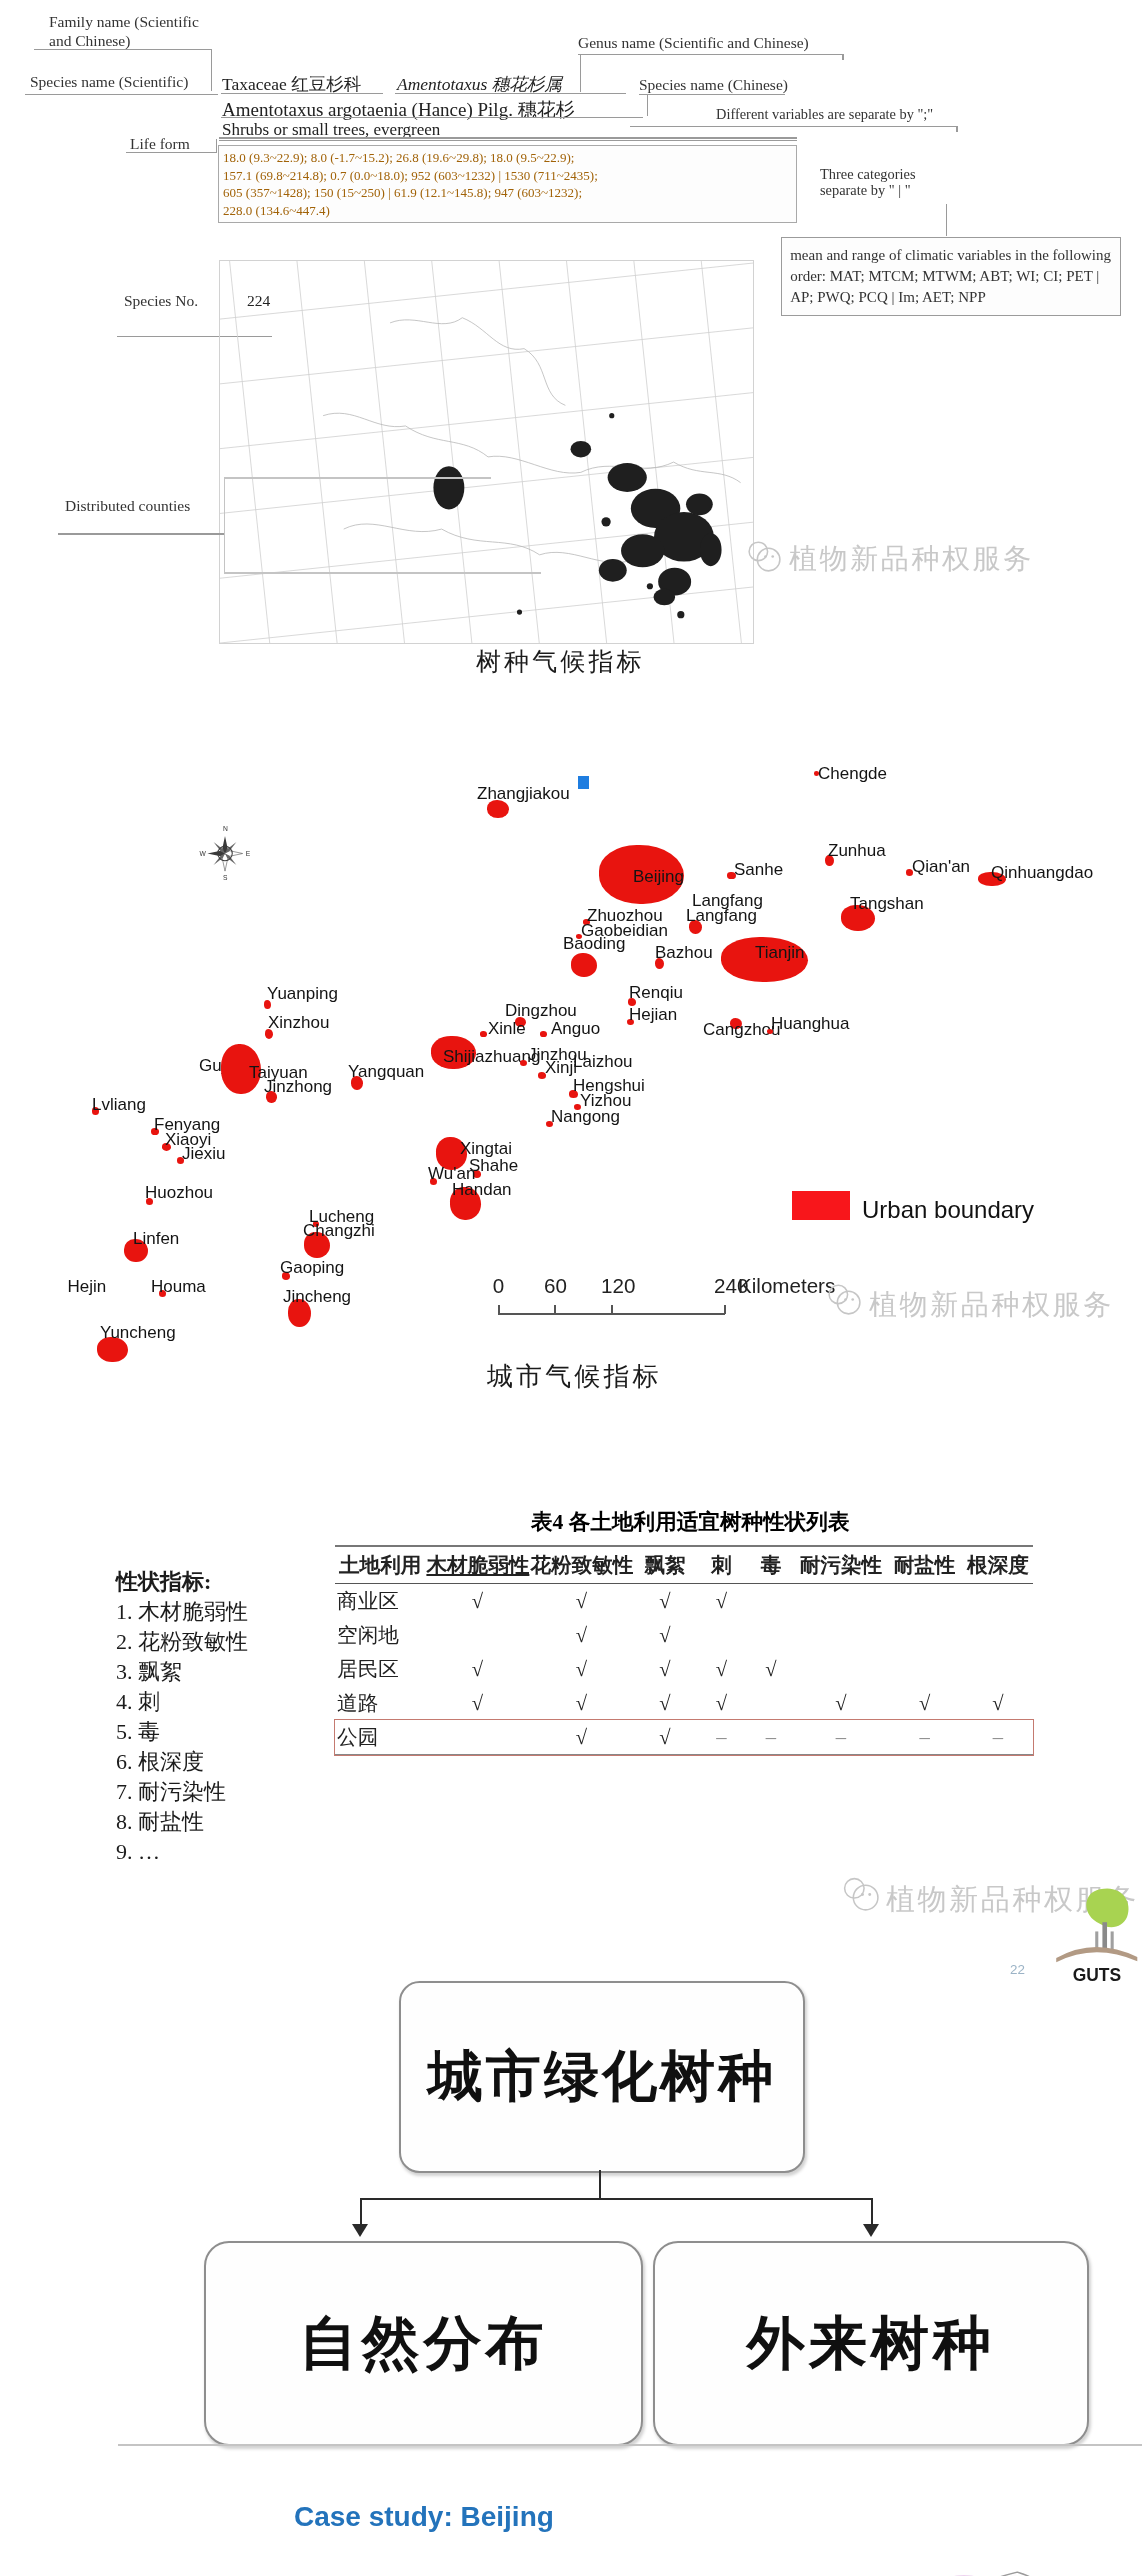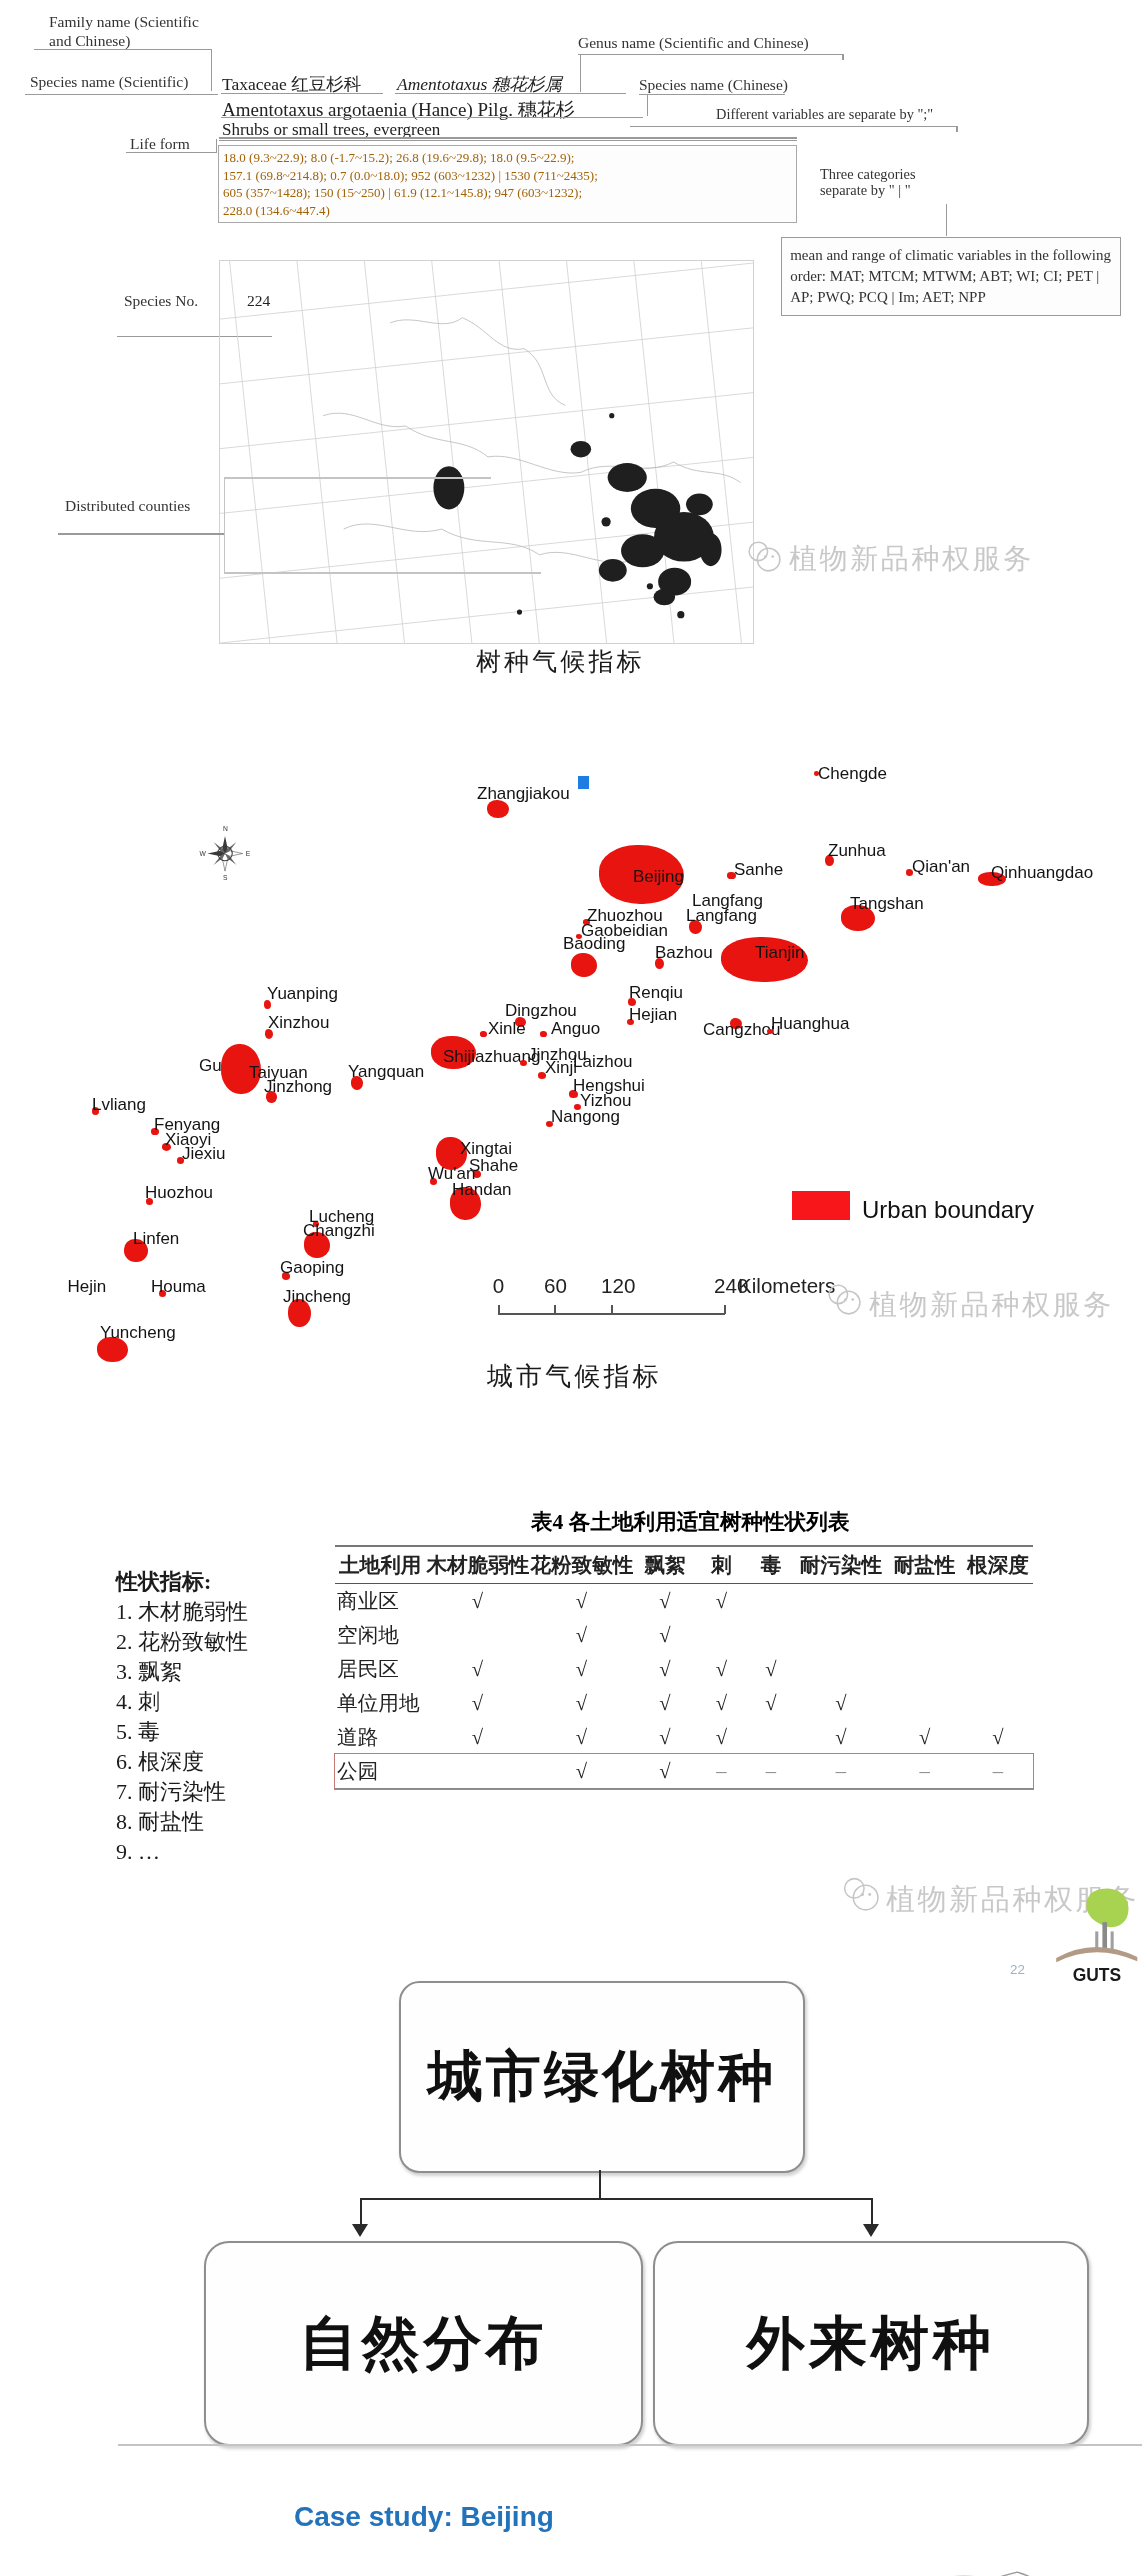--- a/index.html
+++ b/index.html
@@ -357,21 +357,21 @@
       <div class="trait">7. 耐污染性</div>
       <div class="trait">8. 耐盐性</div>
       <div class="trait">9. …</div>
     </div>
 
   <div class="abs" style="left:335px;top:1545px;">
     <table class="lu" id="luTable">
         <thead>
           <tr>
             <th style="width: 13%;">土地利用</th>
-            <th style="width: 15%;">木材脆弱性</th>
+            <th style="width: 15%; text-decoration: underline;">木材脆弱性</th>
             <th style="width: 15%;">花粉致敏性</th>
             <th style="width: 9%;">飘絮</th>
             <th style="width: 7%;">刺</th>
             <th style="width: 7%;">毒</th>
             <th style="width: 13%;">耐污染性</th>
             <th style="width: 11%;">耐盐性</th>
             <th style="width: 10%;">根深度</th>
           </tr>
         </thead>
         <tbody>
@@ -398,31 +398,20 @@
             <td></td>
           </tr>
           <tr>
             <td class="rowname">居民区</td>
             <td>√</td>
             <td>√</td>
             <td>√</td>
             <td>√</td>
             <td>√</td>
             <td></td>
-            <td></td>
-            <td></td>
-          </tr>
-          <tr>
-            <td class="rowname">单位用地</td>
-            <td>√</td>
-            <td>√</td>
-            <td>√</td>
-            <td>√</td>
-            <td>√</td>
-            <td>√</td>
             <td></td>
             <td></td>
           </tr>
           <tr>
             <td class="rowname">道路</td>
             <td>√</td>
             <td>√</td>
             <td>√</td>
             <td>√</td>
             <td></td>

